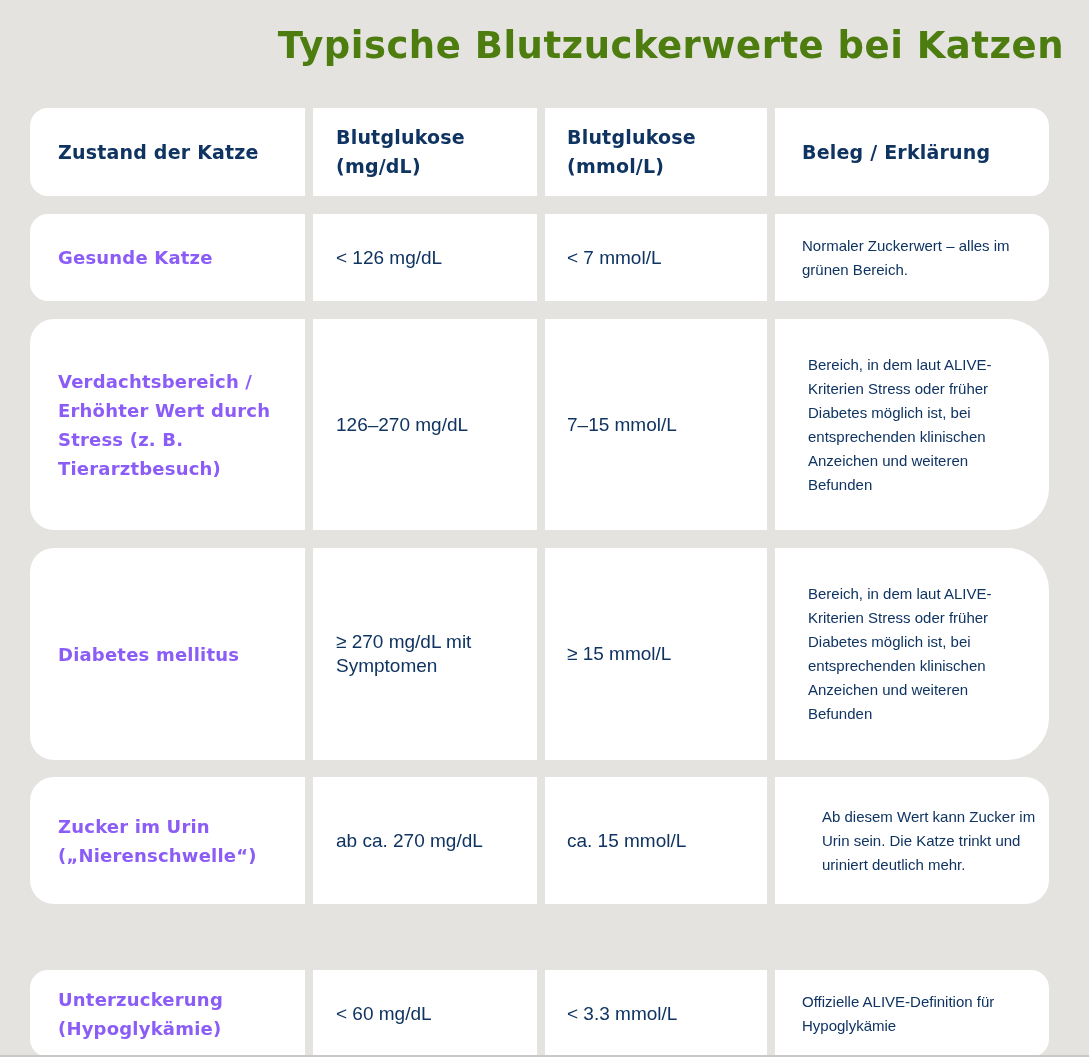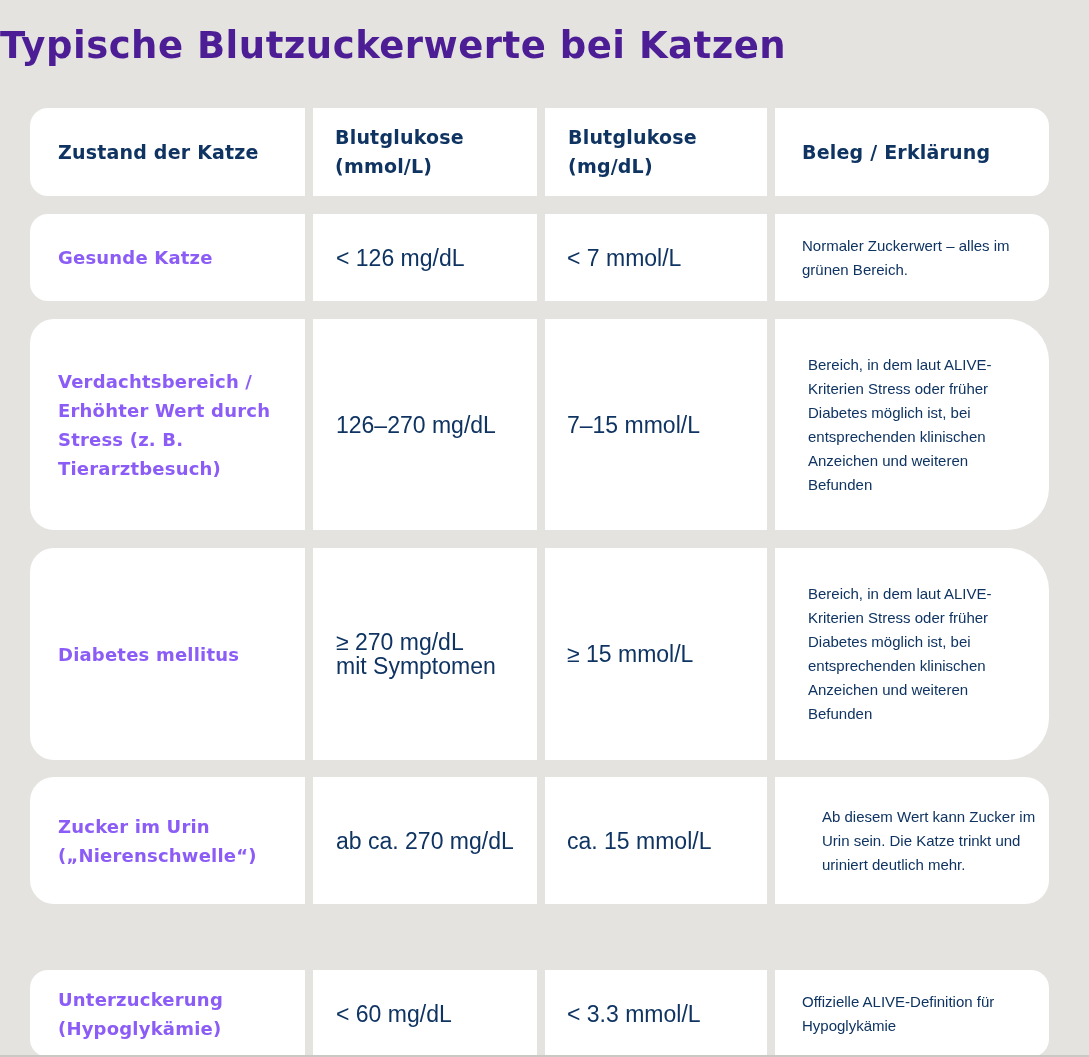--- a/index.html
+++ b/index.html
@@ -10,26 +10,26 @@
       overflow: hidden;
       font-family: "Liberation Sans", sans-serif;
       color: #0f3462;
     }
     .bottom-line {
       position: absolute; left: 0; right: 0; bottom: 0; height: 2px;
       background: #c9c8c4;
     }
     .title {
       position: absolute; top: 24px; left: 0; width: 1064px;
-      text-align: left;
+      text-align: right;
       font-family: "DejaVu Sans", sans-serif;
       font-weight: bold;
       font-size: 37px;
       letter-spacing: 0.5px;
-      color: #4c1d95;
+      color: #4d7c0f;
       margin: 0;
     }
     .table {
       position: absolute; left: 30px; top: 108px; width: 1021px;
     }
     .row {
       position: absolute; left: 0; width: 1021px;
       display: grid;
       grid-template-columns: 275px 224px 222px 274px;
       column-gap: 8px;
@@ -56,21 +56,21 @@
     .label-text {
       font-family: "DejaVu Sans", sans-serif;
       font-size: 18px;
       line-height: 29px;
       font-weight: bold;
       color: #8b5cf6;
       letter-spacing: 0.2px;
     }
     .val-text {
       font-family: "Liberation Sans", sans-serif;
-      font-size: 23px;
+      font-size: 19px;
       line-height: 24px;
       color: #0f3462;
     }
     .desc-text {
       font-family: "Liberation Sans", sans-serif;
       font-size: 15px;
       line-height: 24px;
       color: #0f3462;
     }
     .head-text, .label-text { font-weight: 600; }
@@ -79,25 +79,25 @@
 <body>
 
 <h1 class="title">Typische Blutzuckerwerte bei Katzen</h1>
 
 <div class="table">
 
   <div class="row" style="top:0; height:88px;">
     <div class="cell c1">
       <span class="head-text" style="width:220px;">Zustand der Katze</span>
     </div>
+    <div class="cell c2">
+      <span class="head-text" style="width:150px;">Blutglukose (mg/dL)</span>
+    </div>
     <div class="cell c3">
       <span class="head-text" style="width:150px;">Blutglukose (mmol/L)</span>
-    </div>
-    <div class="cell c2">
-      <span class="head-text" style="width:150px;">Blutglukose (mg/dL)</span>
     </div>
     <div class="cell c4">
       <span class="head-text">Beleg / Erklärung</span>
     </div>
   </div>
 
   <div class="row" style="top:106px; height:87px;">
     <div class="cell c1">
       <span class="label-text">Gesunde Katze</span>
     </div>

